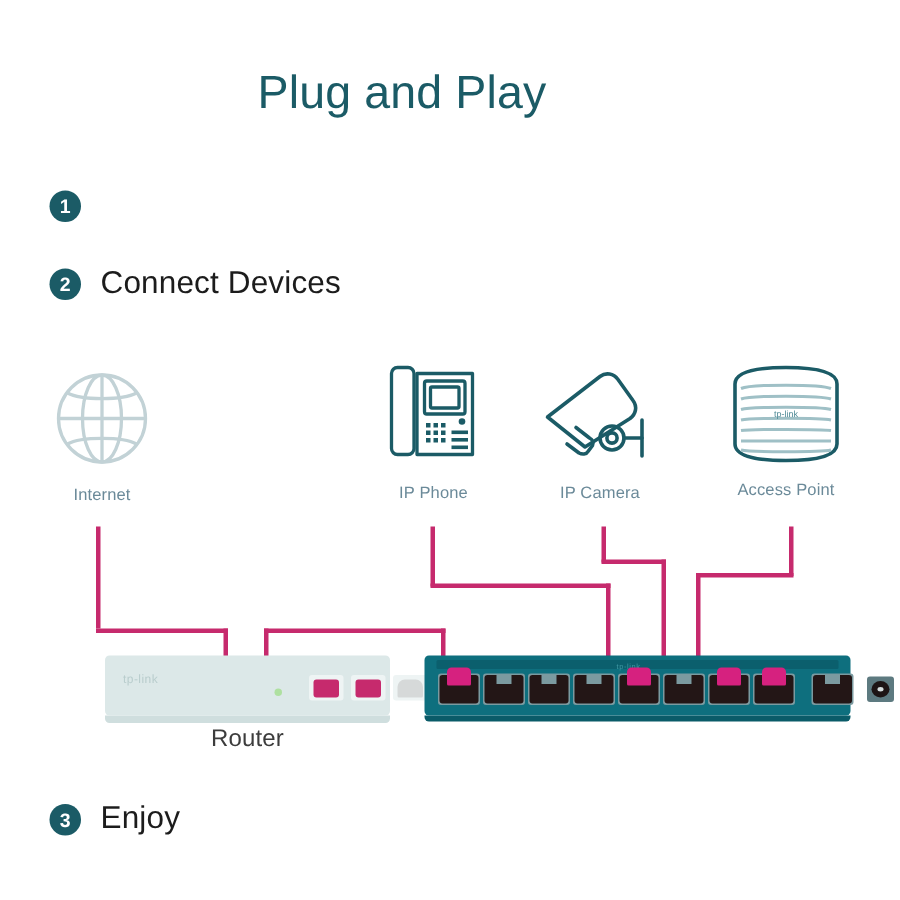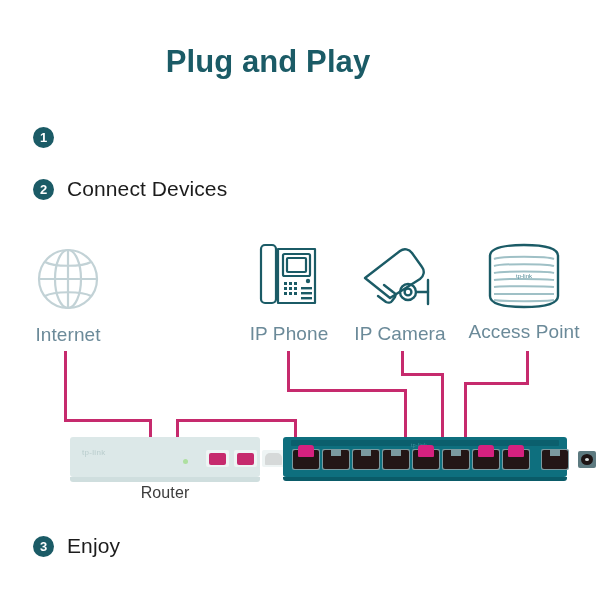--- a/index.html
+++ b/index.html
@@ -21,21 +21,21 @@
     height: 600px;
   }
 
   
   .title {
     position: absolute;
     left: 0; top: 44px;
     width: 536px;
     text-align: center;
     font-size: 31px;
-    font-weight: bold;
+    font-weight: normal;
     color: #1b5b66;
     letter-spacing: 0.1px;
   }
 
   
   .step {
     position: absolute;
     display: flex;
     align-items: center;
     gap: 13px;
@@ -68,21 +68,21 @@
     position: absolute;
     display: flex;
     flex-direction: column;
     align-items: center;
   }
   .device-icon {
     display: block;
   }
   .device-label {
     margin-top: 9px;
-    font-size: 19px;
+    font-size: 11px;
     color: #6b8a99;
     white-space: nowrap;
     letter-spacing: 0.1px;
   }
   #device-internet    { left: 28px;  top: 243px; width: 80px; }
   #device-ip-phone    { left: 248px; top: 240px; width: 82px; }
   #device-ip-camera   { left: 355px; top: 240px; width: 90px; }
   #device-access-point{ left: 473px; top: 240px; width: 102px; }
 
   

